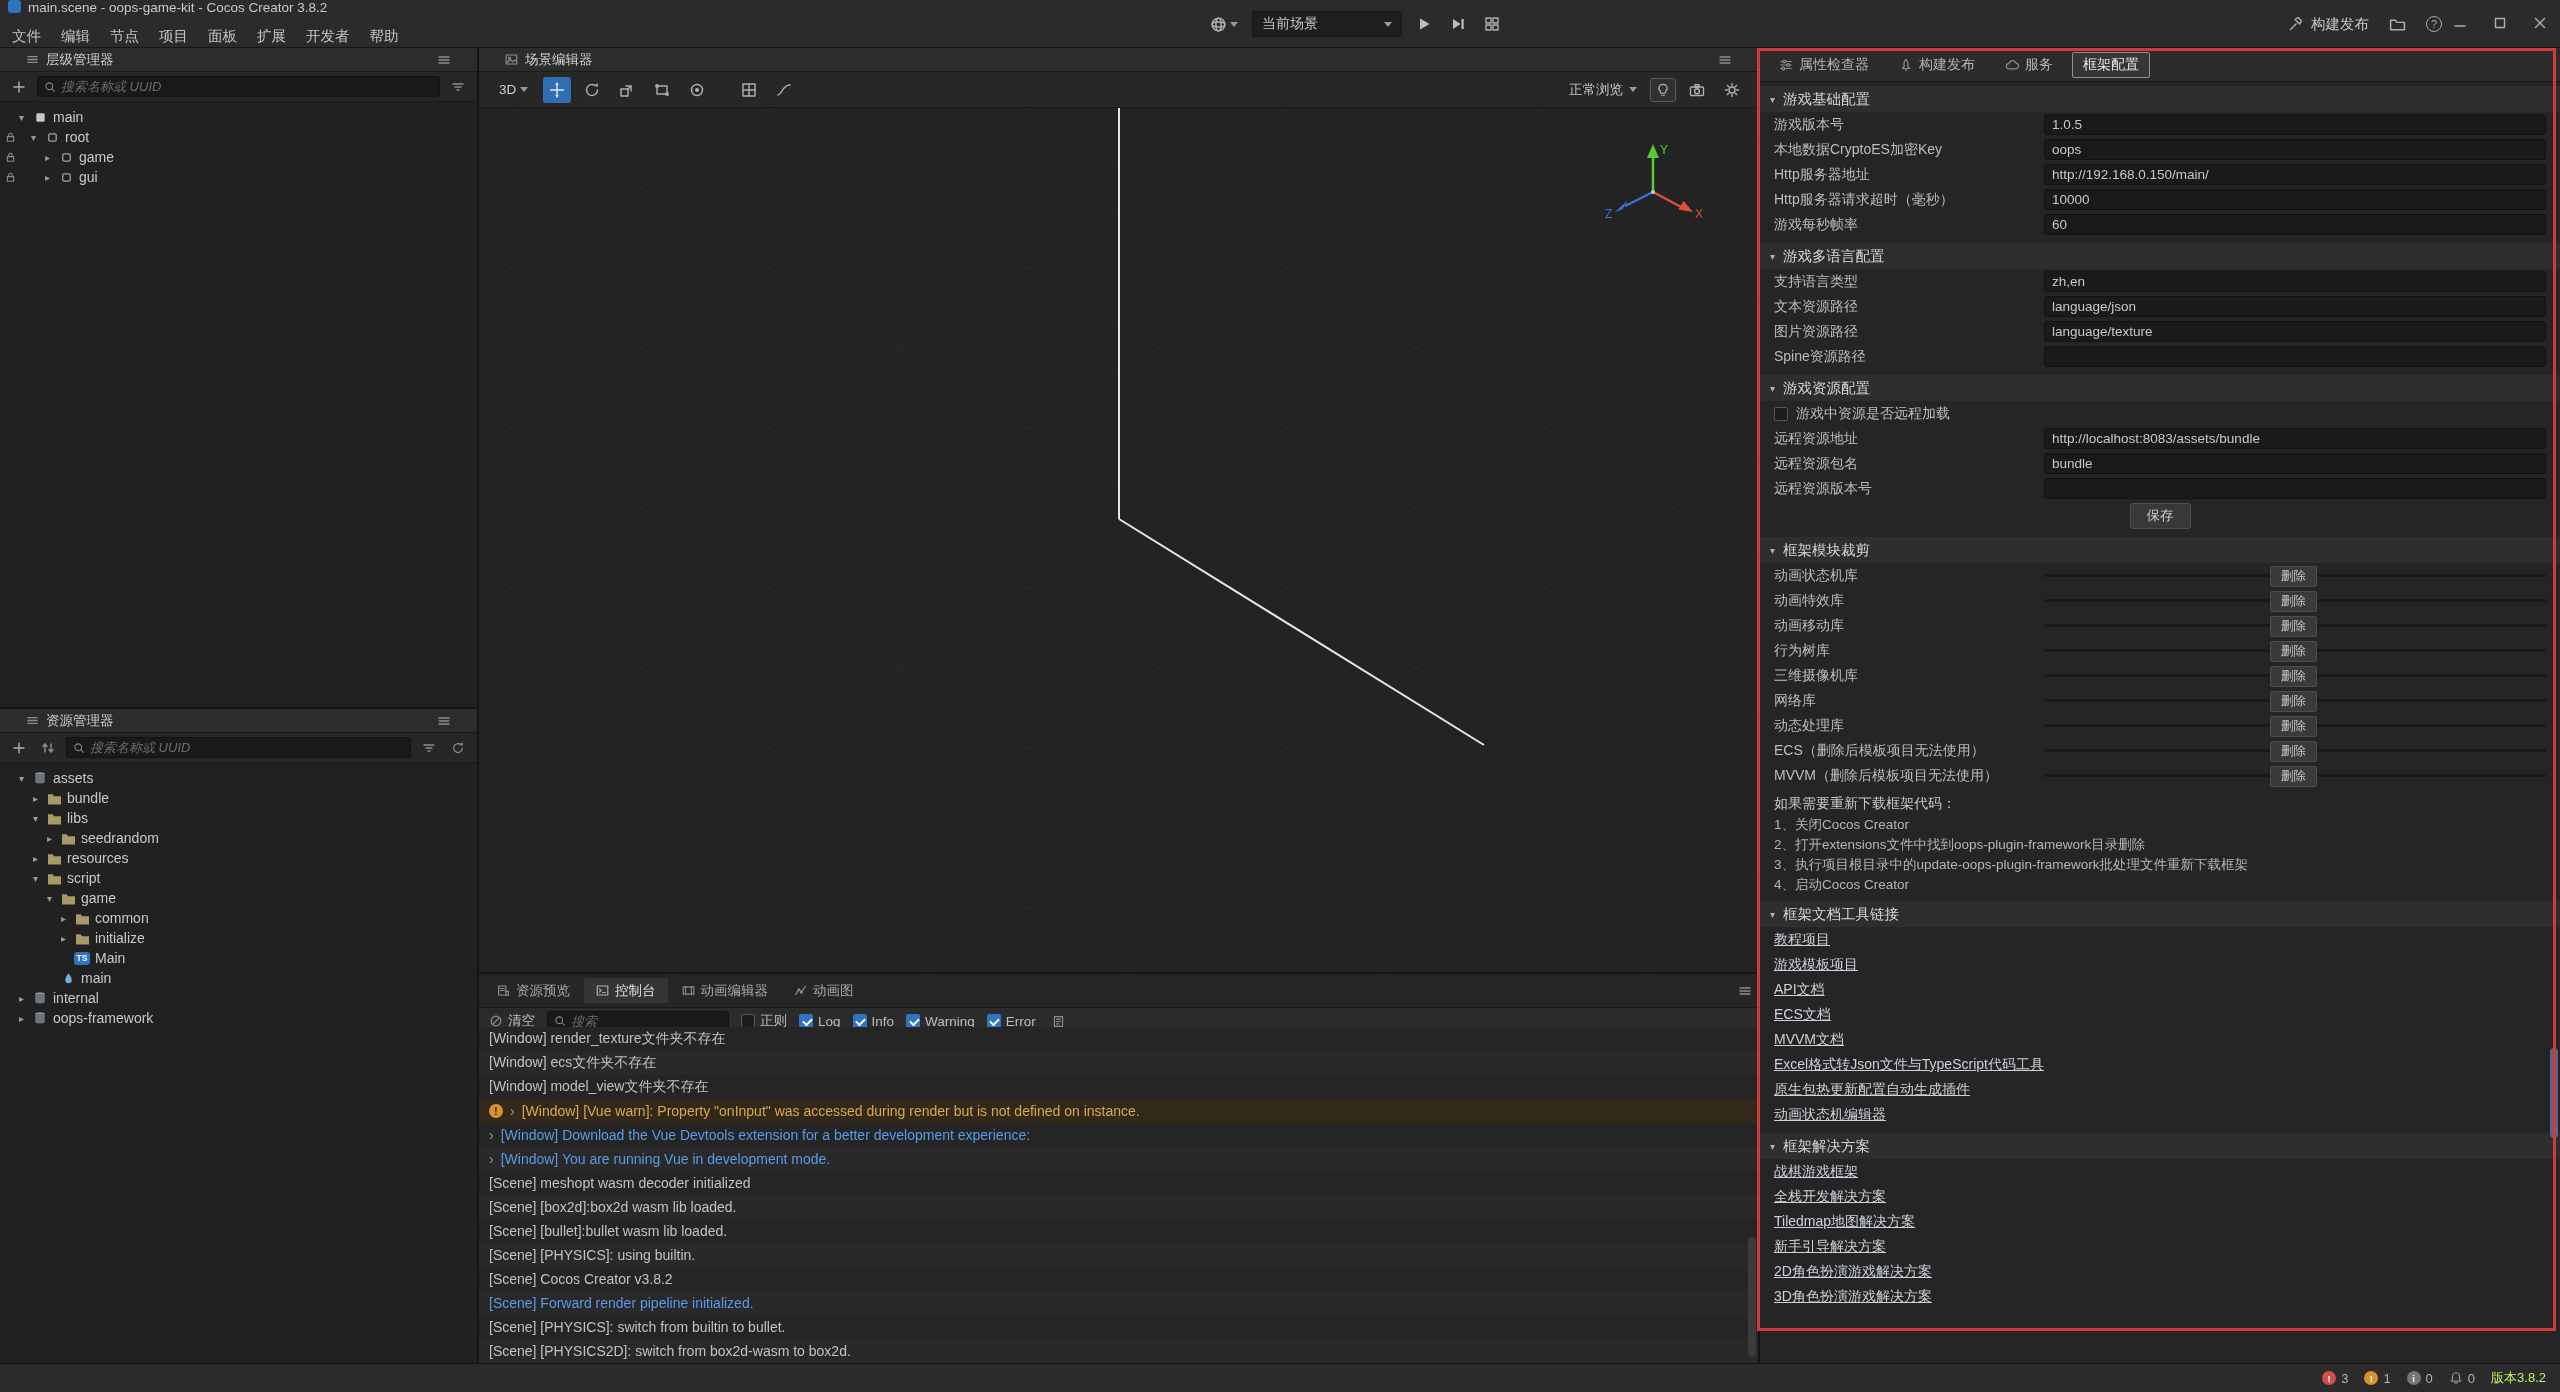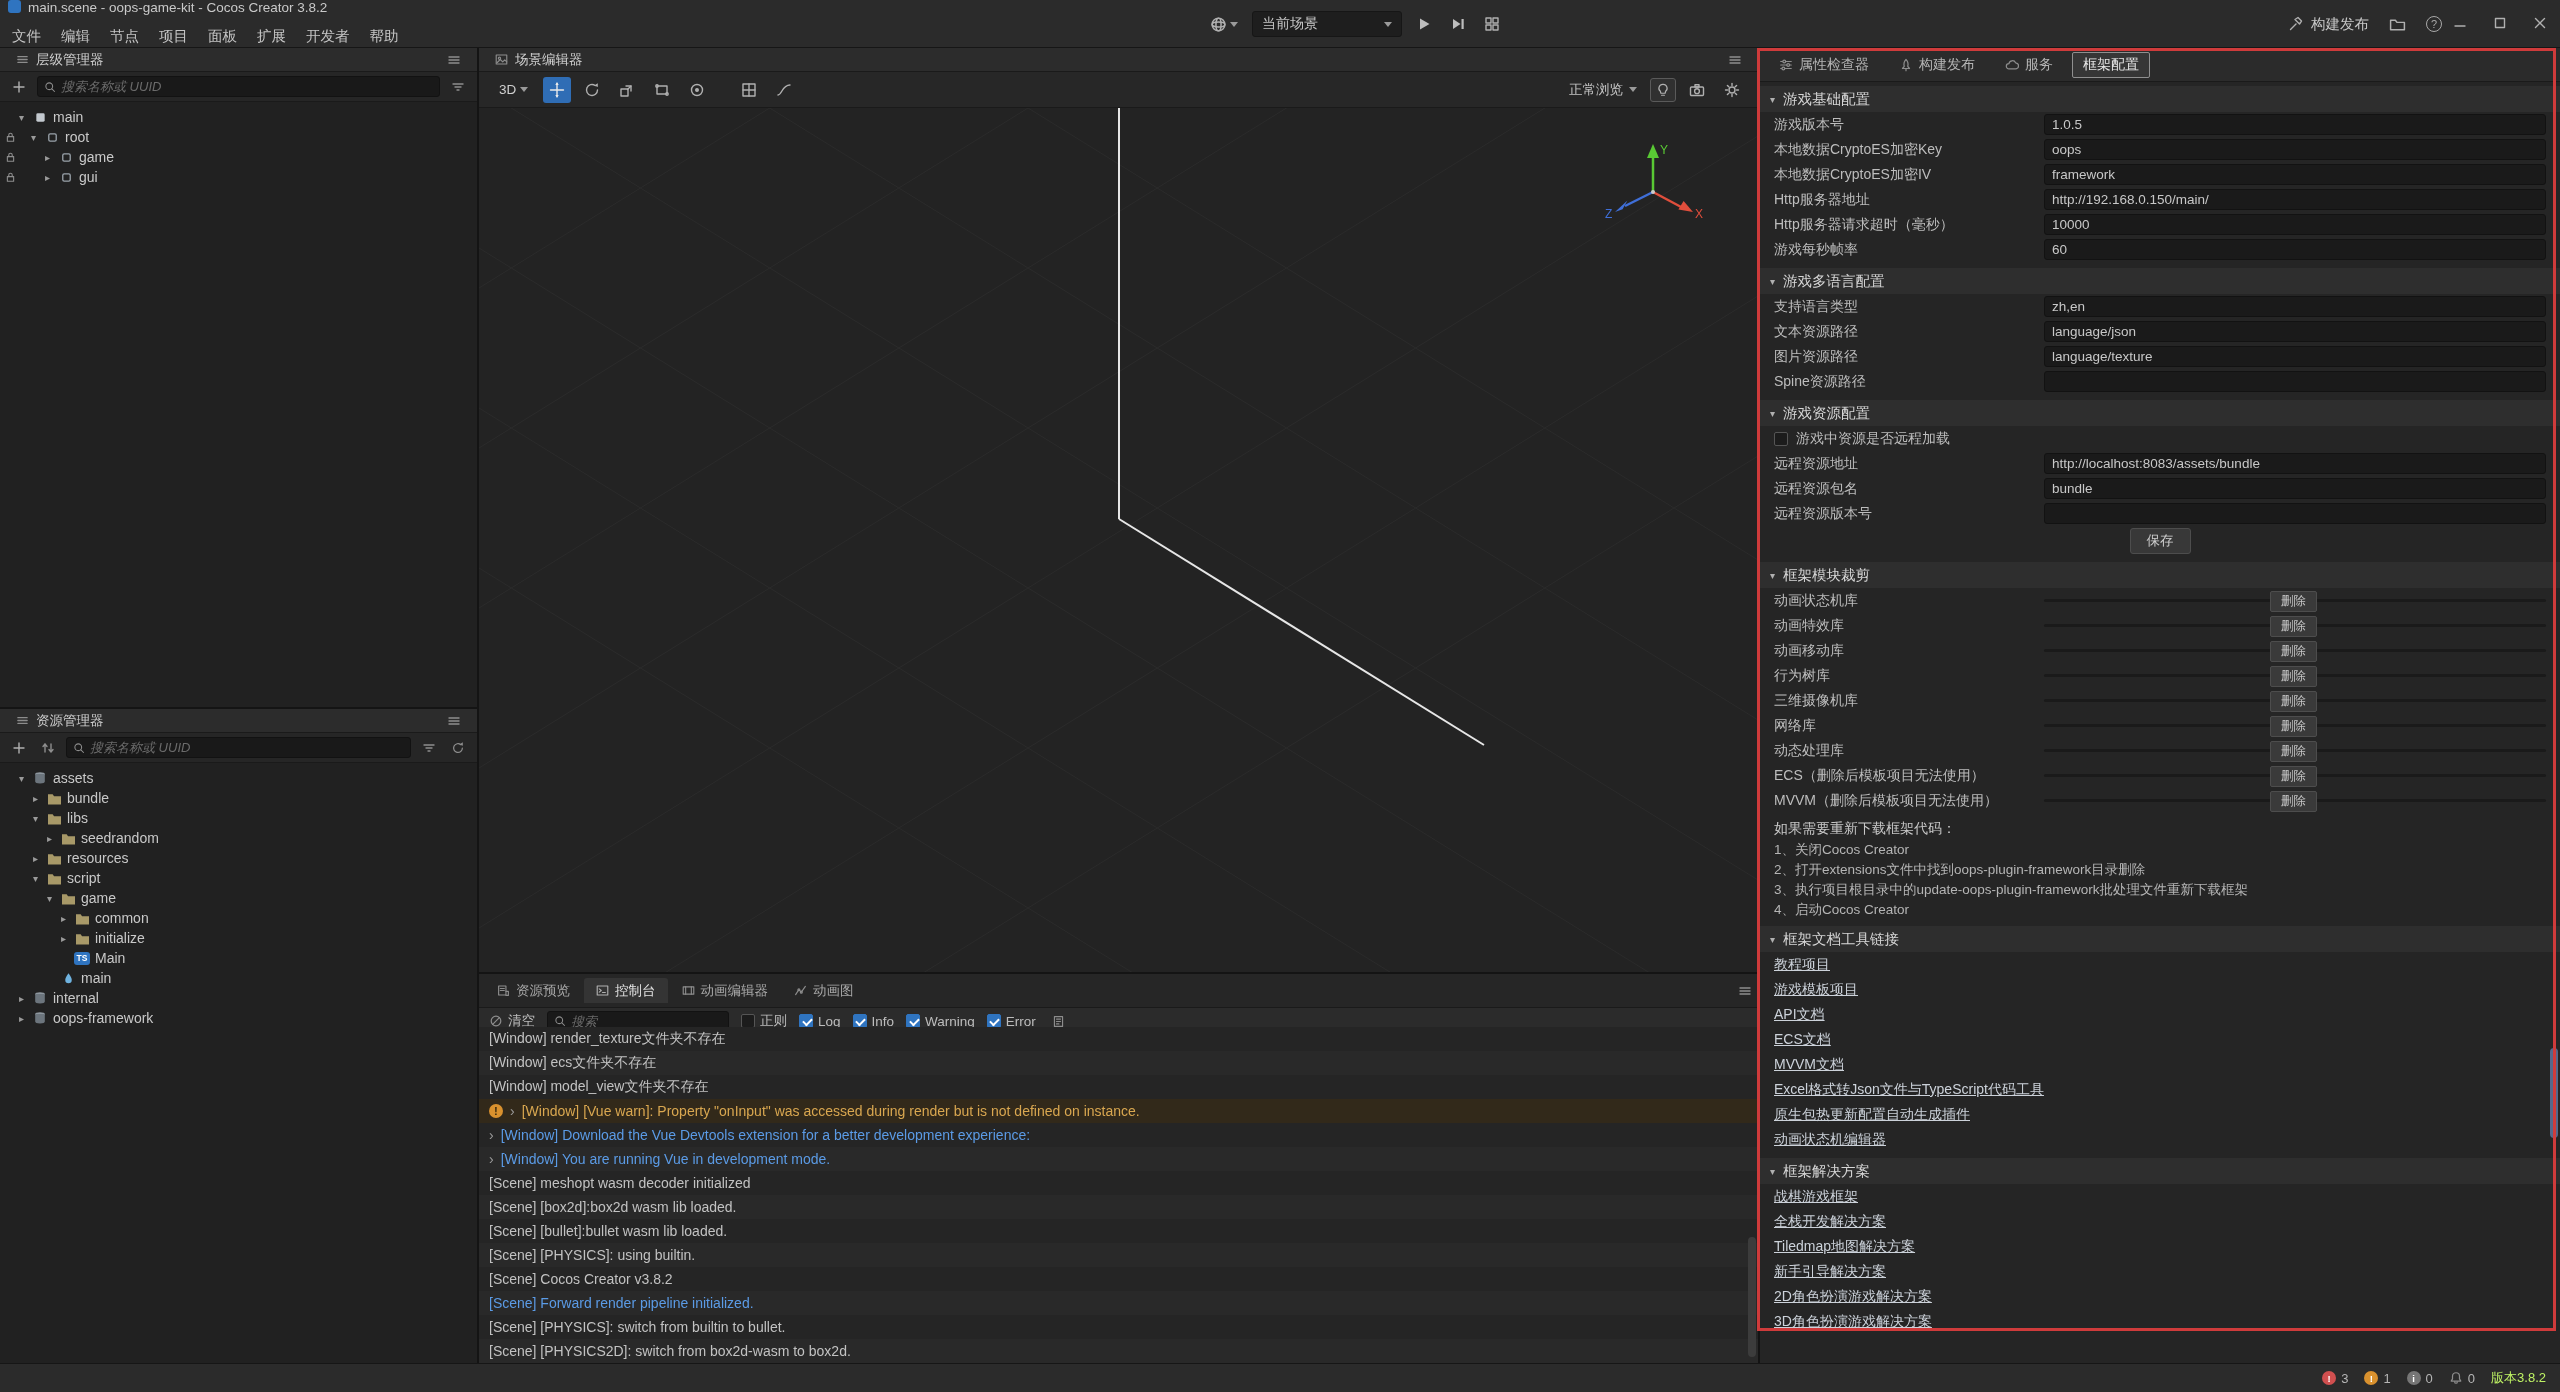--- a/index.html
+++ b/index.html
@@ -25,21 +25,21 @@
 .wincontrols{position:absolute;right:6px;top:10px;display:flex;gap:12px}
 .winbtn{width:28px;height:26px;display:flex;align-items:center;justify-content:center;border-radius:3px}
 
 .main{position:absolute;top:48px;left:0;right:0;bottom:29px;background:#141414}
 .panel{position:absolute;background:#212121;overflow:hidden}
 .p-hierarchy{left:0;top:0;width:477px;height:659px}
 .p-assets{left:0;top:661px;width:477px;bottom:0}
 .p-scene{left:479px;top:0;width:1279px;height:924px}
 .p-console{left:479px;top:926px;width:1279px;bottom:0}
 .p-inspector{left:1760px;top:0;right:0;bottom:0;background:#252525}
-.phead{height:24px;background:#2c2c2c;display:flex;align-items:center;gap:7px;padding:0 16px;border-bottom:1px solid #1a1a1a}
+.phead{height:24px;background:#2c2c2c;display:flex;align-items:center;gap:7px;padding:0 26px;border-bottom:1px solid #1a1a1a}
 .ptitle{font-size:13.5px;color:#cfcfcf;white-space:nowrap}
 .spacer{flex:1}
 .ptoolbar{height:30px;background:#262626;display:flex;align-items:center;gap:7px;padding:0 8px;border-bottom:1px solid #1a1a1a}
 .tb-icon{width:22px;height:22px;display:flex;align-items:center;justify-content:center;border-radius:3px;flex:none}
 .search{flex:1;display:flex;align-items:center;gap:5px;height:21px;background:#191919;border:1px solid #121212;border-radius:3px;padding:0 6px;min-width:60px}
 .search input{flex:1;background:transparent;border:none;outline:none;color:#c5c5c5;font-size:13px;font-family:inherit;min-width:10px}
 .search input::placeholder{color:#6b6b6b;font-style:italic}
 
 .tree{padding-top:5px}
 .trow{position:relative;height:20px;display:flex;align-items:center;gap:5px;font-size:14px;color:#c9c9c9;white-space:nowrap}
@@ -861,24 +861,20 @@
             <div class="prop-row">
               <span class="prop-label">游戏版本号</span>
               <input class="prop-input" value="1.0.5" style="">
             </div>
 
             <div class="prop-row">
               <span class="prop-label">本地数据CryptoES加密Key</span>
               <input class="prop-input" value="oops" style="">
             </div>
 
-            <div class="prop-row">
-              <span class="prop-label">本地数据CryptoES加密IV</span>
-              <input class="prop-input" value="framework" style="">
-            </div>
 
             <div class="prop-row">
               <span class="prop-label">Http服务器地址</span>
               <input class="prop-input" value="http://192.168.0.150/main/" style="">
             </div>
 
             <div class="prop-row">
               <span class="prop-label">Http服务器请求超时（毫秒）</span>
               <input class="prop-input" value="10000" style="">
             </div>

